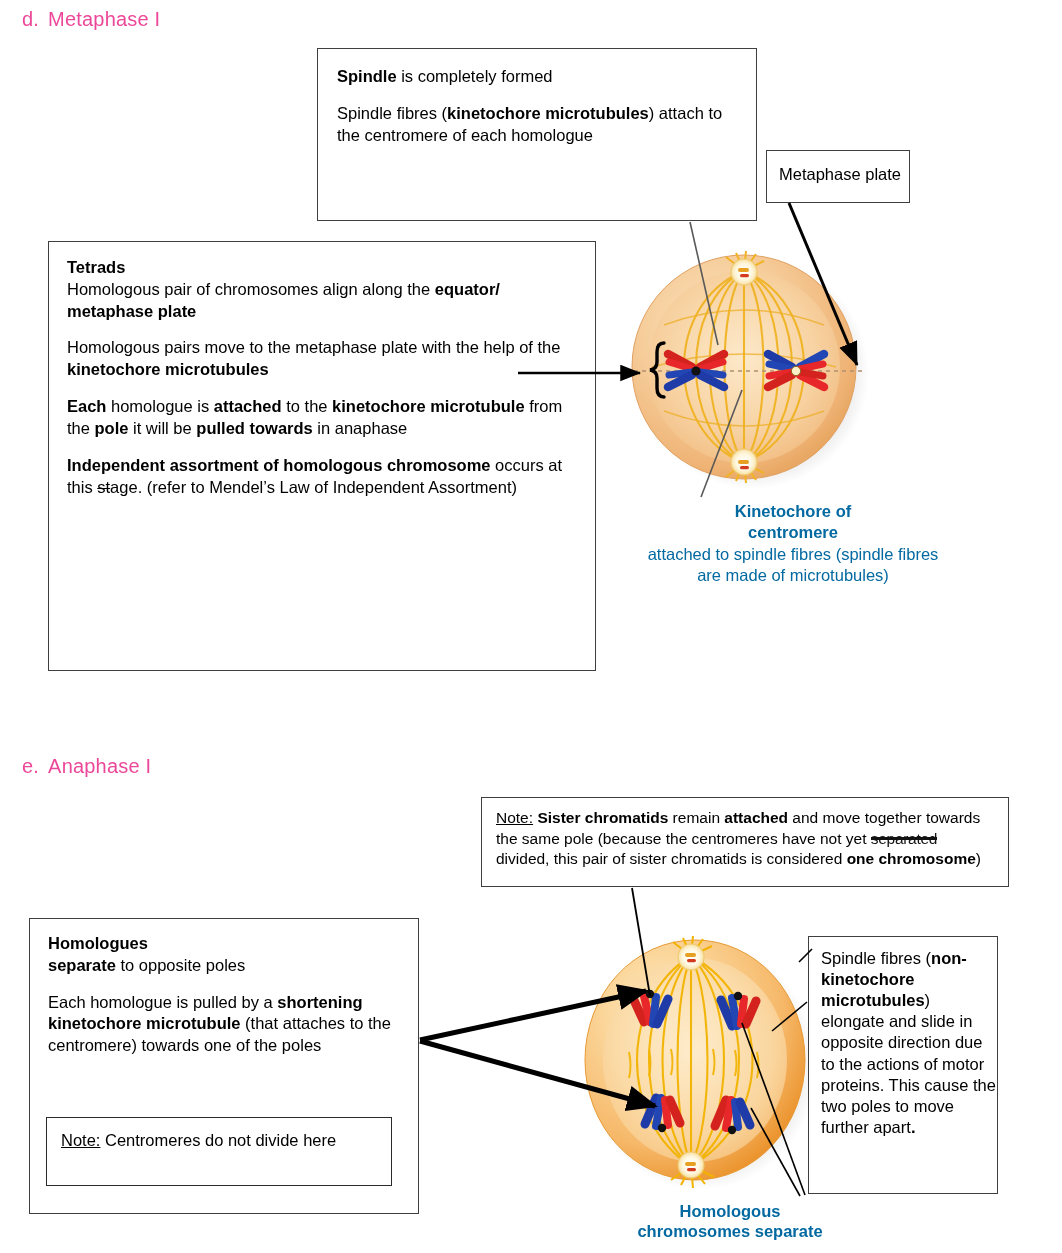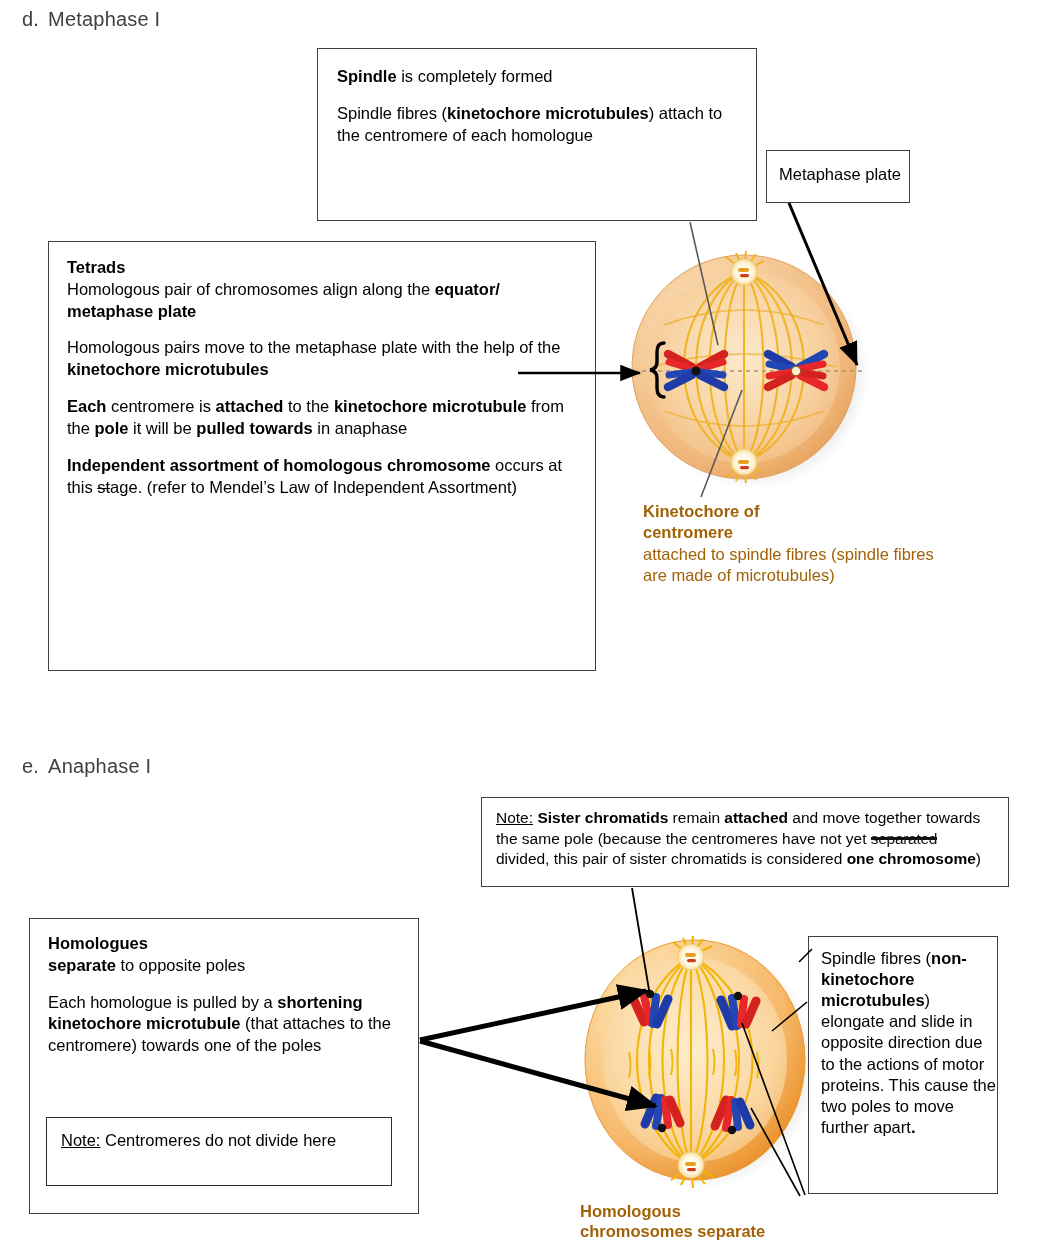--- a/index.html
+++ b/index.html
@@ -24,21 +24,21 @@
     width: 1062px;
     height: 1253px;
   }
 
   
   .section-heading {
     position: absolute;
     font-family: "Liberation Sans", sans-serif;
     font-size: 20px;
     font-weight: 400;
-    color: #404040;
+    color: #ec4899;
     letter-spacing: 0.2px;
     white-space: nowrap;
   }
   .section-heading .marker { margin-right: 9px; }
 
   
   .callout {
     position: absolute;
     box-sizing: border-box;
     background: #ffffff;
@@ -64,22 +64,23 @@
   .tiny-strike {
     text-decoration: line-through;
     text-decoration-thickness: 1px;
   }
 
   
   .plain-label {
     position: absolute;
     font-size: 16.5px;
     line-height: 1.3;
-    color: #a16207;
+    color: #0369a1;
     z-index: 6;
+    text-align: center;
   }
 
   
   .overlay {
     position: absolute;
     left: 0; top: 0;
     width: 1062px;
     height: 1253px;
     pointer-events: none;
     z-index: 8;
@@ -106,21 +107,21 @@
   </div>
 
   <div class="callout thin" style="left:766px; top:150px; width:144px; height:53px; padding:14px 0 0 12px; line-height:1.18;">
     <p>Metaphase plate</p>
   </div>
 
   <div class="callout" style="left:48px; top:241px; width:548px; height:430px; padding:15px 18px 0 18px;">
     <p style="margin-bottom:0;"><b>Tetrads</b></p>
     <p style="margin-top:0;"><span>Homologous pair of chromosomes align along the </span><b>equator/ metaphase plate</b></p>
     <p><span>Homologous pairs move to the metaphase plate with the help of the </span><b>kinetochore microtubules</b></p>
-    <p><b>Each</b><span> centromere is </span><b>attached</b><span> to the </span><b>kinetochore microtubule</b><span> from the </span><b>pole</b><span> it will be </span><b>pulled towards</b><span> in anaphase</span></p>
+    <p><b>Each</b><span> homologue is </span><b>attached</b><span> to the </span><b>kinetochore microtubule</b><span> from the </span><b>pole</b><span> it will be </span><b>pulled towards</b><span> in anaphase</span></p>
     <p><b>Independent assortment of homologous chromosome</b><span> occurs at this </span><span class="tiny-strike">st</span><span>age. (refer to Mendel’s Law of Independent Assortment)</span></p>
   </div>
 
   <div class="plain-label" style="left:643px; top:501px; width:300px;">
     <b>Kinetochore of</b><br>
     <b>centromere</b><br>
     <span>attached to spindle fibres (spindle fibres are made of microtubules)</span>
   </div>
 
   <div class="cell-fig" style="left:612px; top:245px; width:270px; height:250px;">

